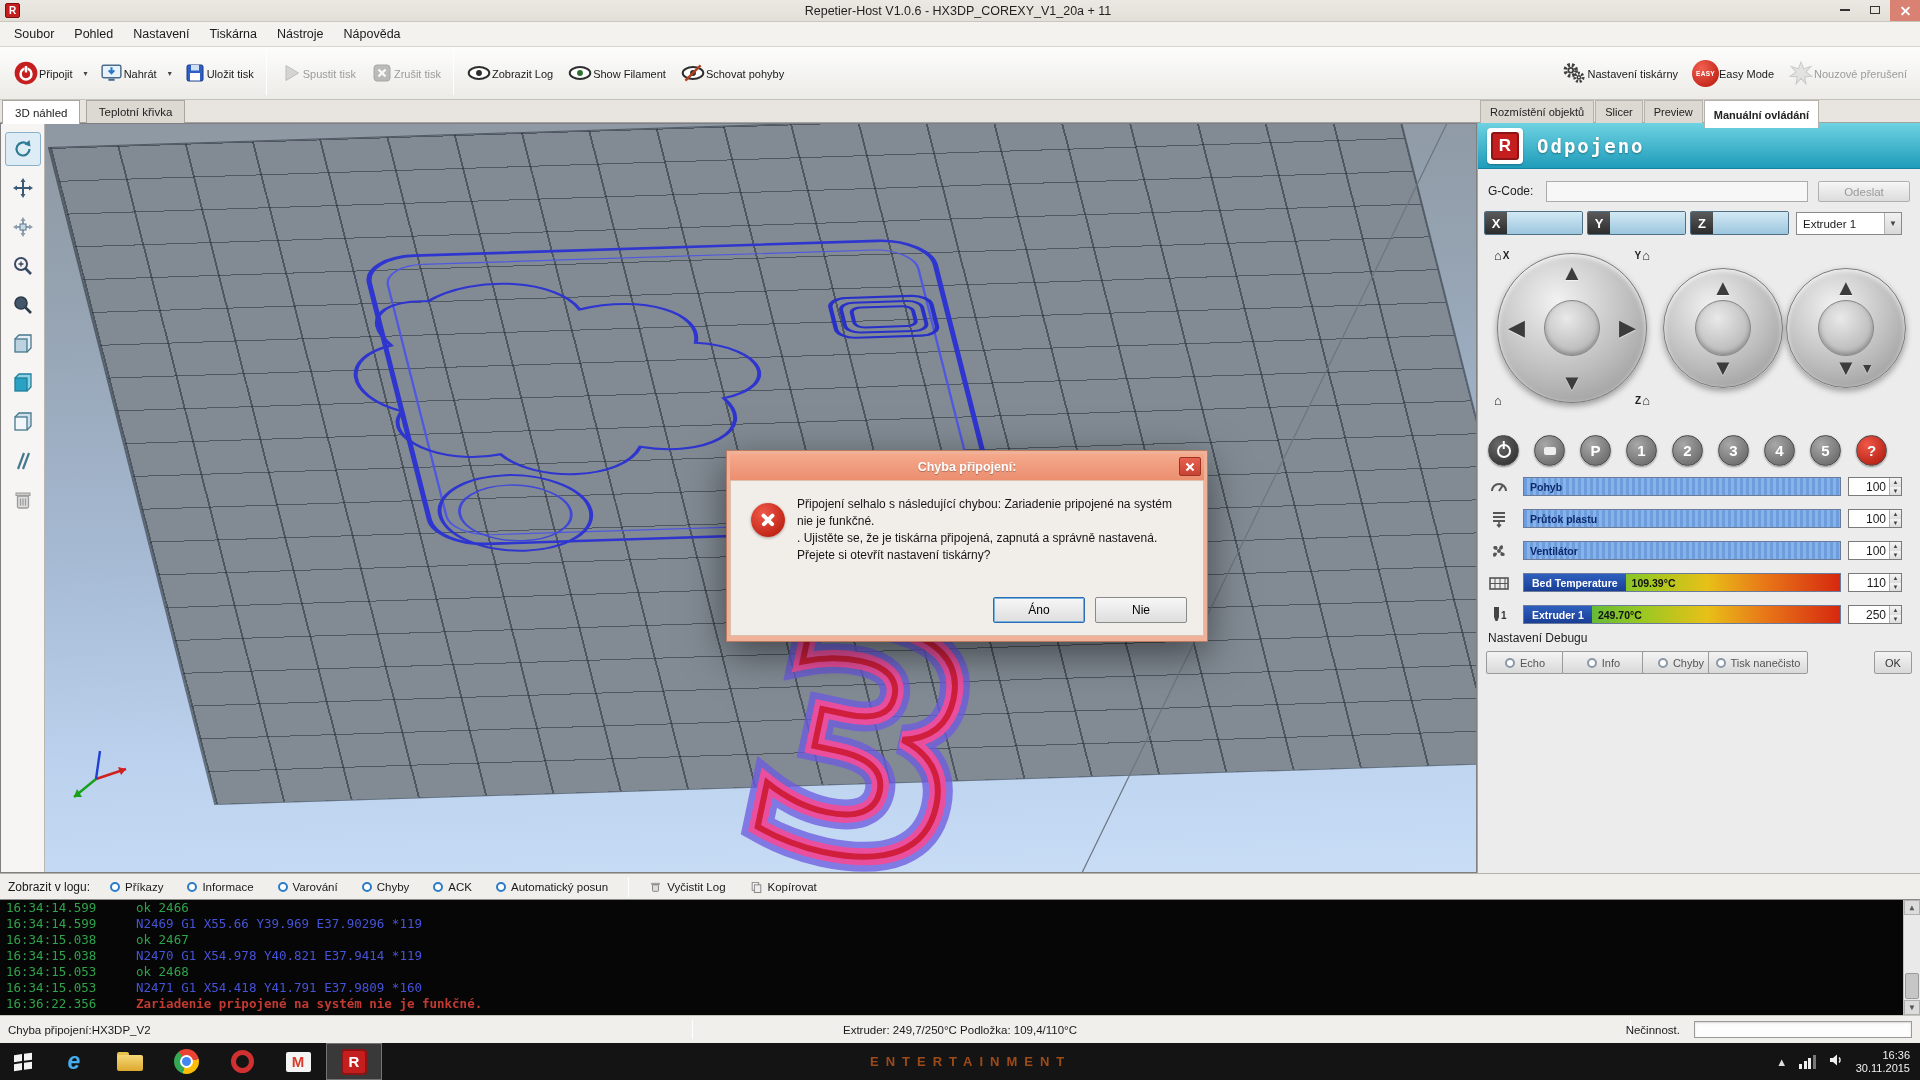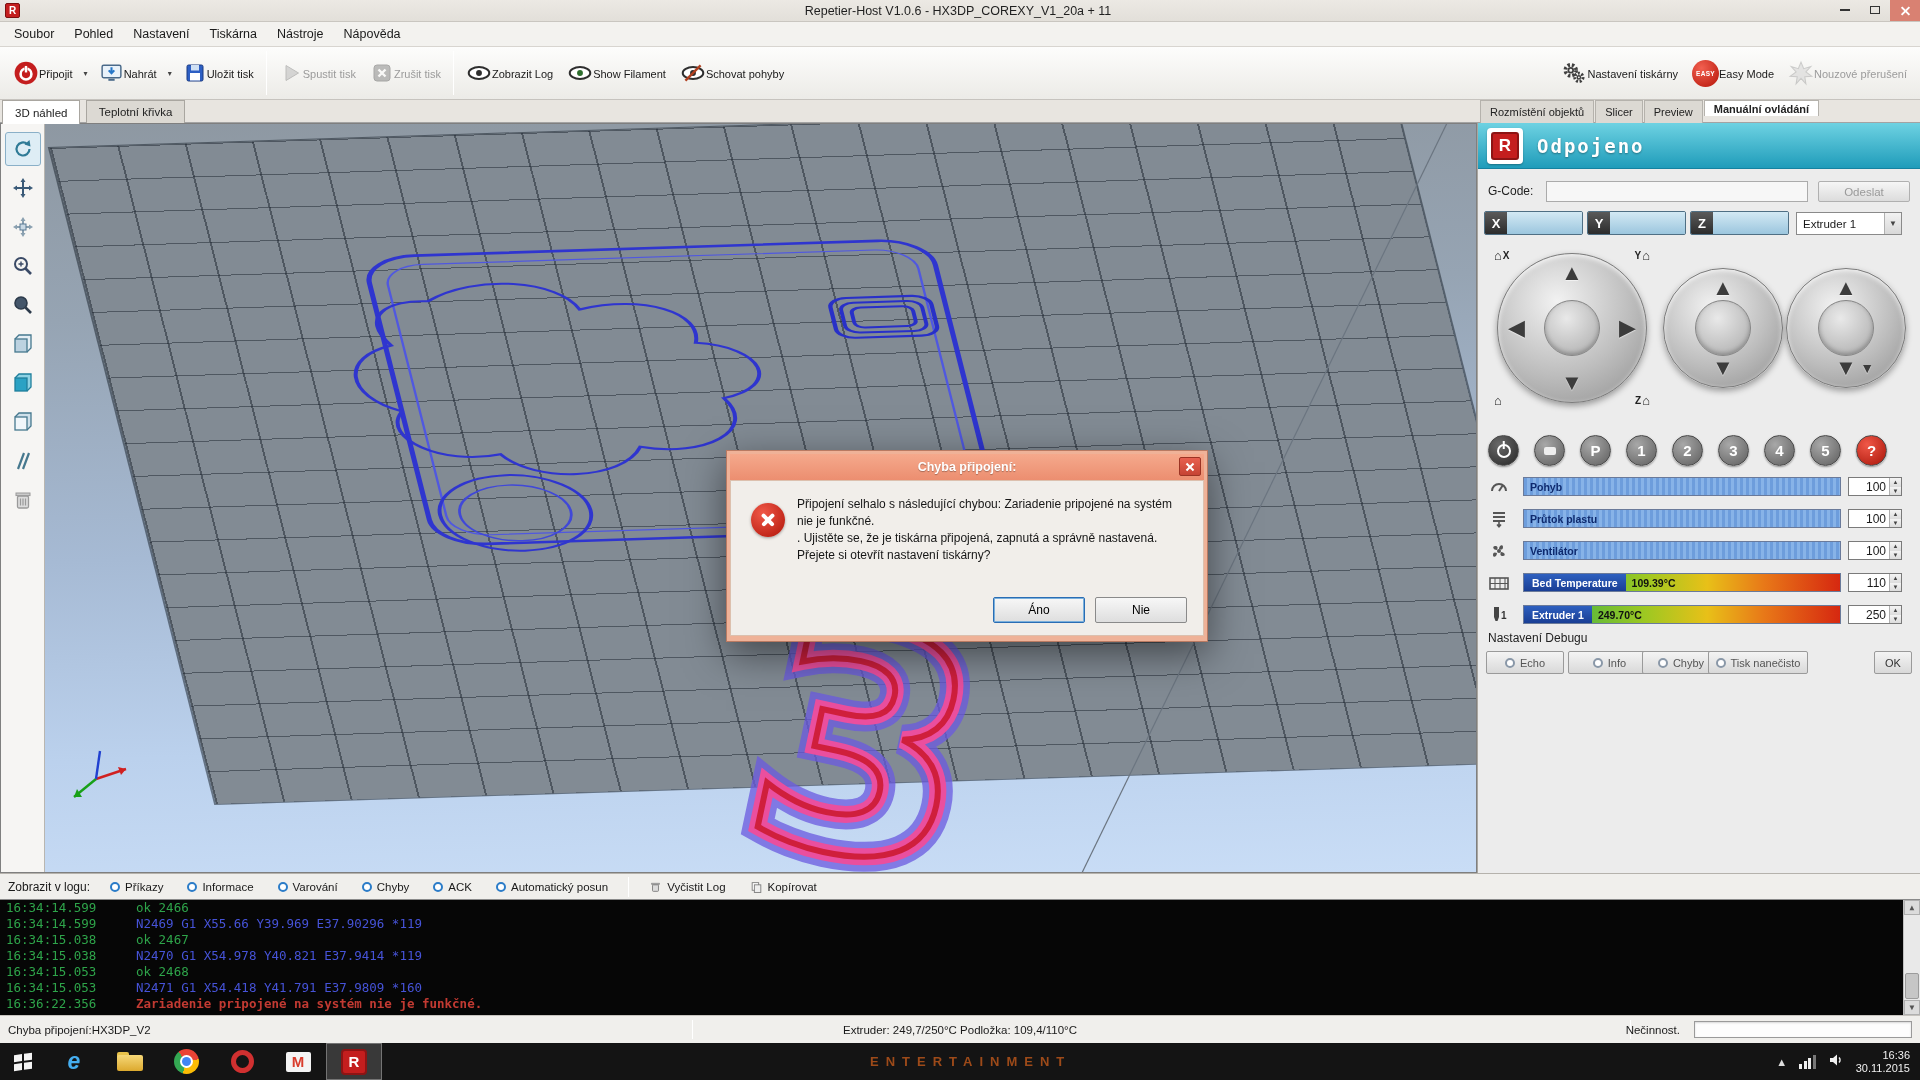--- a/index.html
+++ b/index.html
@@ -34,21 +34,21 @@
   .tsep{width:1px;height:44px;background:#c9c6c1;border-right:1px solid #fff;margin:0 5px}
   .tb-right{margin-left:auto;display:flex;align-items:center}
   .easy-circle{width:27px;height:27px;border-radius:50%;background:radial-gradient(circle at 35% 30%,#f26050,#b51408);display:flex;align-items:center;justify-content:center;color:#fff;font-size:6.5px;font-weight:bold;letter-spacing:.3px}
 
   
   #tabrow{position:absolute;left:0;top:100px;width:1920px;height:23px;background:#e8e5e0;border-bottom:1px solid #a3a3a3}
   .vtab{display:inline-flex;align-items:center;height:23px;padding:0 12px;font-size:11.5px;color:#222;border:1px solid #a9a6a0;border-bottom:none;background:#dcd9d3;margin-left:2px;vertical-align:top}
   .vtab.active{background:#fff;font-weight:normal;height:24px;position:relative;z-index:2}
   #paneltabs{position:absolute;left:1480px;top:0;height:23px;display:flex}
   .ptab{display:flex;align-items:center;height:23px;padding:0 9px;font-size:11px;color:#222;border:1px solid #b5b2ac;border-bottom:none;background:#dcd9d3;margin-right:1px;white-space:nowrap}
-  .ptab.active{background:#fff;font-weight:bold;height:16px;z-index:2}
+  .ptab.active{background:#fff;font-weight:bold;height:28px;z-index:2}
 
   
   #main{position:absolute;left:0;top:123px;width:1920px;height:750px}
   #viewport{position:absolute;left:0;top:0;width:1477px;height:750px;overflow:hidden;border:1px solid #7f7f7f;background:linear-gradient(178deg,#8e98a2 0%,#96a4b3 25%,#a6bad4 55%,#bbd1ed 80%,#c9ddf6 100%)}
   #bed{position:absolute;left:0;top:0;width:680px;height:660px;background-color:#828b94;background-image:repeating-linear-gradient(to right,rgba(28,36,46,.5) 0 1px,transparent 1px 34px),repeating-linear-gradient(to bottom,rgba(28,36,46,.5) 0 1px,transparent 1px 33px);transform-origin:0 0;transform:matrix(1.979,-0.063,0.2515,0.9939,49,24);box-shadow:0 0 0 1px rgba(30,38,48,.55)}
   #bed svg{position:absolute;left:0;top:0}
   #scene-over{position:absolute;left:0;top:0;width:1477px;height:750px}
   #vtools{position:absolute;left:0;top:0;width:44px;height:750px;background:#f6f5f3;border-right:1px solid #b9b6b0;display:flex;flex-direction:column;align-items:center;padding-top:8px}
   .vt{width:36px;height:34px;display:flex;align-items:center;justify-content:center;margin-bottom:5px;border-radius:3px}
   .vt.sel{border:1px solid #8ab0c8;background:#deedf5}
@@ -107,21 +107,21 @@
   .snum{position:absolute;left:370px;top:2px;width:54px;height:19px;background:#fff;border:1px solid #7a7a7a;display:flex;align-items:center}
   .snum .val{flex:1;text-align:right;font-size:12px;padding-right:3px}
   .spin{width:12px;height:100%;border-left:1px solid #b0b0b0;display:flex;flex-direction:column}
   .spin span{flex:1;font-size:6px;color:#444;display:flex;align-items:center;justify-content:center;background:linear-gradient(#f4f4f4,#dcdcdc)}
   #srow0{top:352px}#srow1{top:384px}#srow2{top:416px}#srow3{top:448px}#srow4{top:480px}
 
   #debug-title{position:absolute;left:10px;top:508px;font-size:12px;color:#222}
   .dbtn{position:absolute;top:528px;height:23px;background:linear-gradient(#f4f4f4,#d9d9d9);border:1px solid #9a9a9a;border-radius:2px;display:flex;align-items:center;justify-content:center;gap:5px;font-size:11px;color:#555}
   .ring{width:10px;height:10px;border-radius:50%;border:2px solid #8a98a8;background:#fff;display:inline-block}
   .ring.blue{border-color:#2b7cc8}
-  #db0{left:8px;width:78px}#db1{left:90px;width:83px}#db2{left:164px;width:78px}#db3{left:230px;width:100px}
+  #db0{left:8px;width:78px}#db1{left:84px;width:83px}#db2{left:164px;width:78px}#db3{left:230px;width:100px}
   #db-ok{left:396px;width:38px;color:#333}
 
   
   #logbar{position:absolute;left:0;top:873px;width:1920px;height:27px;background:#f0efec;border-top:1px solid #b5b2ac;border-bottom:1px solid #8a8a8a;display:flex;align-items:center;gap:16px;padding-left:8px}
   .lchip{display:flex;align-items:center;gap:5px;font-size:11.5px;color:#1a1a1a;padding:3px 4px}
   .lsep{width:1px;height:20px;background:#c5c2bc;border-right:1px solid #fff}
 
   
   #logview{position:absolute;left:0;top:900px;width:1920px;height:115px;background:#060606;font-family:"DejaVu Sans Mono",monospace;font-size:12.5px;overflow:hidden}
   .logline{height:16px;line-height:16px;padding-left:6px;white-space:nowrap}

